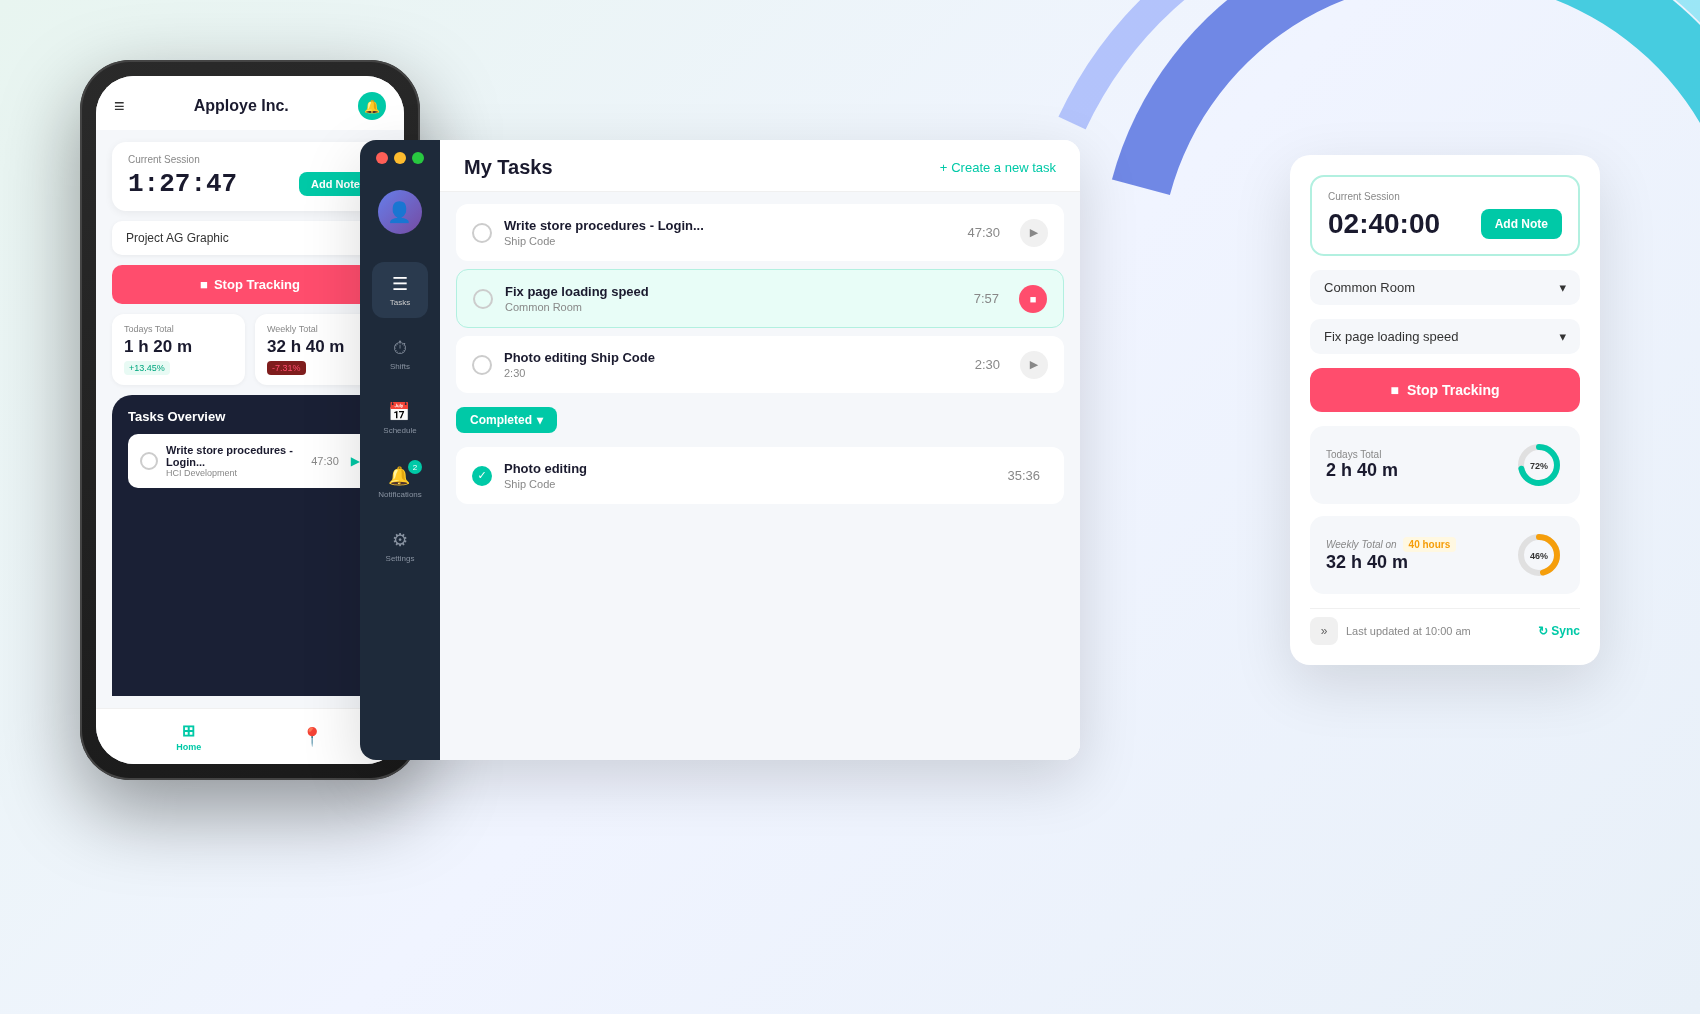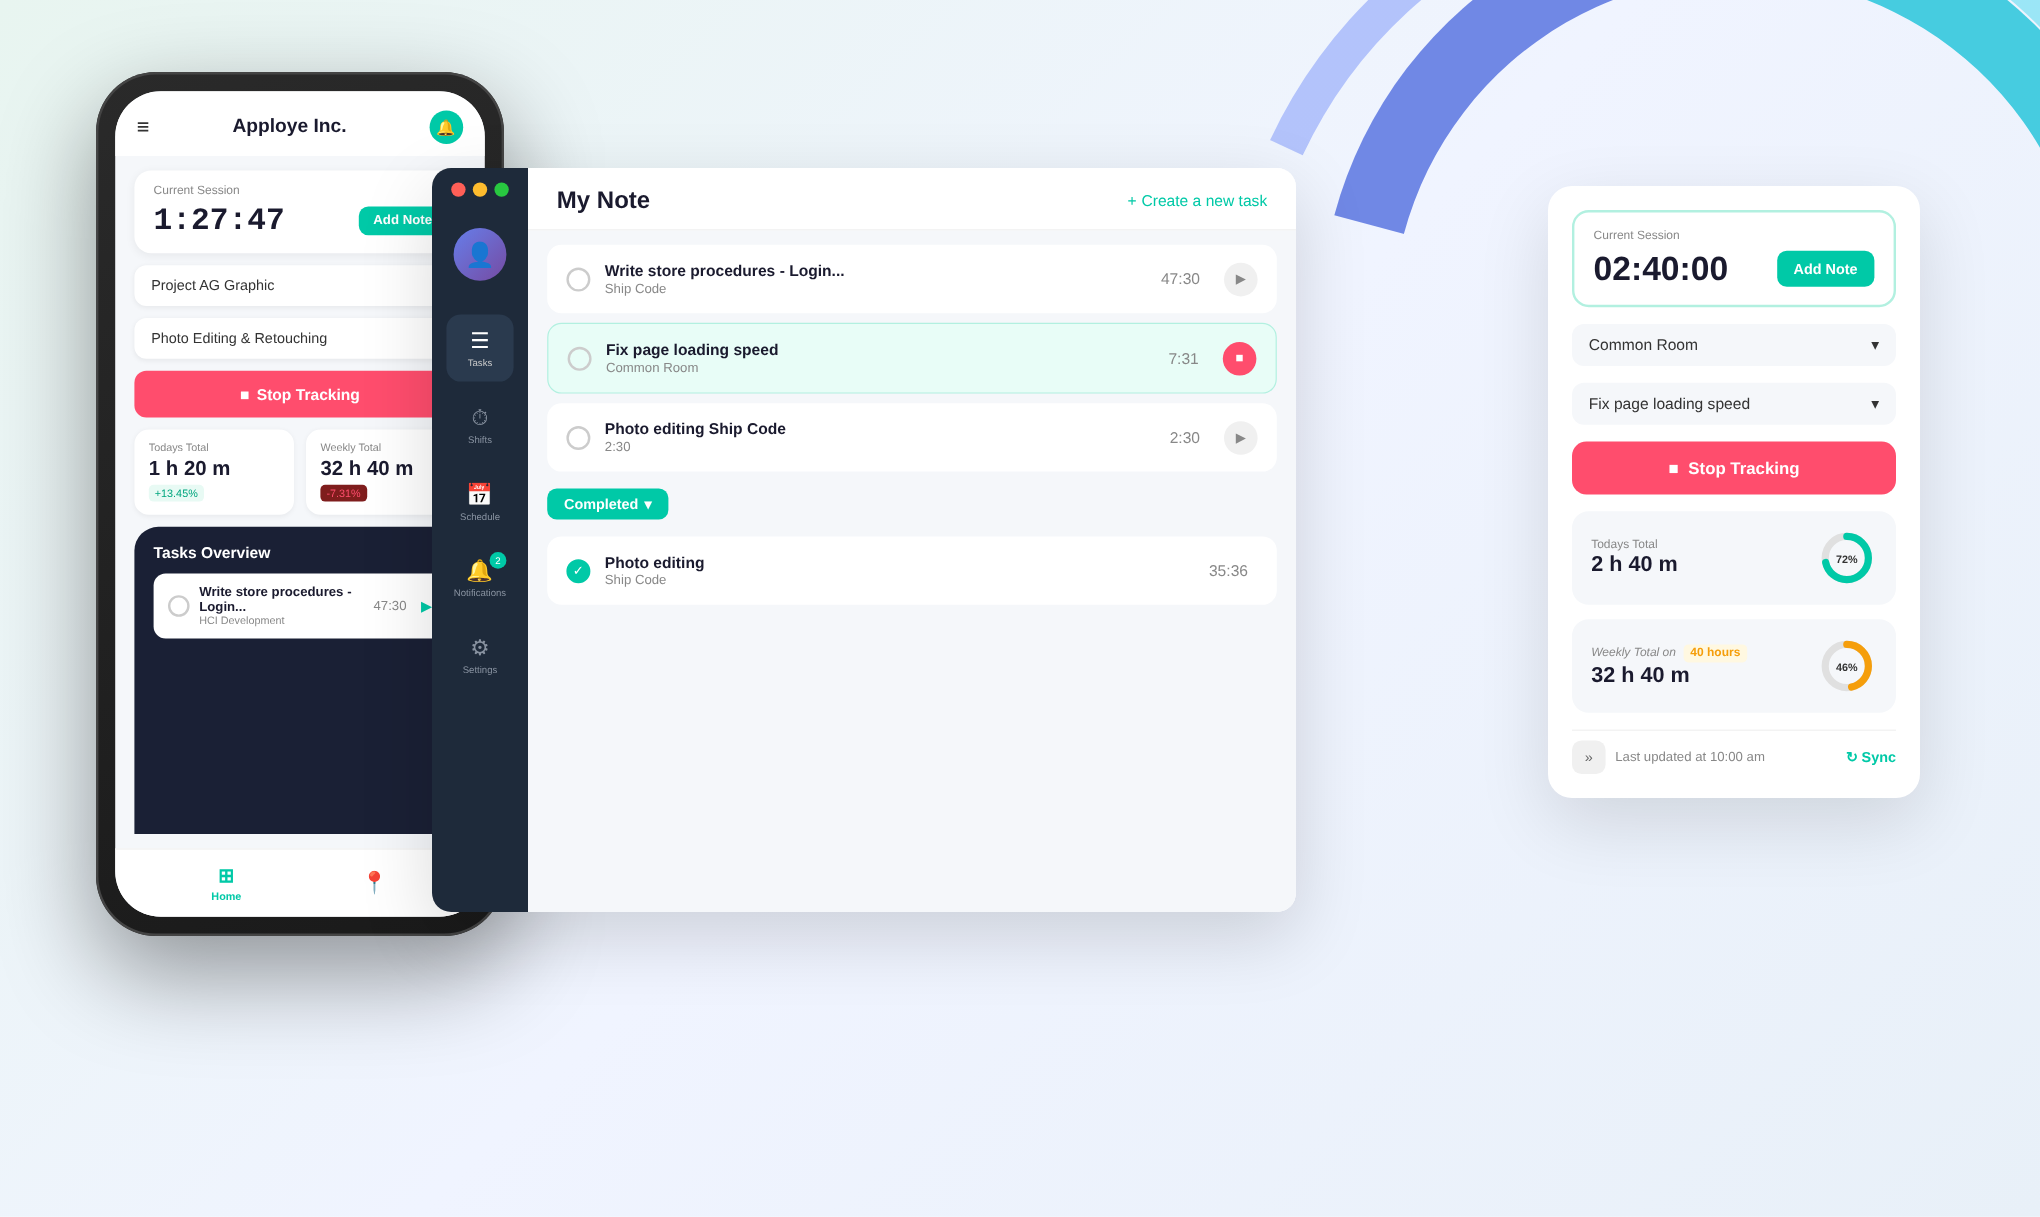--- a/index.html
+++ b/index.html
@@ -626,24 +626,20 @@
             <span class="session-time">1:27:47</span>
             <button class="add-note-btn-phone">Add Note</button>
           </div>
         </div>
 
         <div class="dropdown-phone">
           <span>Project AG Graphic</span>
           <span>▾</span>
         </div>
 
-        <div class="dropdown-phone">
-          <span>Photo Editing &amp; Retouching</span>
-          <span>▾</span>
-        </div>
 
         <button class="stop-btn-phone">
           <span>■</span>
           <span>Stop Tracking</span>
         </button>
 
         <div class="stats-row-phone">
           <div class="stat-card-phone">
             <div class="stat-label-phone">Todays Total</div>
             <div class="stat-value-phone">1 h 20 m</div>
@@ -712,21 +708,21 @@
       <span class="sidebar-label">Notifications</span>
     </div>
     <div class="sidebar-item-desktop">
       <span class="sidebar-icon">⚙</span>
       <span class="sidebar-label">Settings</span>
     </div>
   </div>
 
   <div class="app-main">
     <div class="app-main-header">
-      <span class="app-main-title">My Note</span>
+      <span class="app-main-title">My Tasks</span>
       <div class="create-task-link">
         <span>+</span>
         <span>Create a new task</span>
       </div>
     </div>
 
     <div class="tasks-list">
 
       <div class="task-item-desktop">
         <div class="task-check"></div>
@@ -737,21 +733,21 @@
         <span class="task-time">47:30</span>
         <div class="task-play-btn">▶</div>
       </div>
 
       <div class="task-item-desktop active-task">
         <div class="task-check"></div>
         <div class="task-info">
           <div class="task-name">Fix page loading speed</div>
           <div class="task-sub">Common Room</div>
         </div>
-        <span class="task-time">7:31</span>
+        <span class="task-time">7:57</span>
         <div class="task-play-btn recording">■</div>
       </div>
 
       <div class="task-item-desktop">
         <div class="task-check"></div>
         <div class="task-info">
           <div class="task-name">Photo editing Ship Code</div>
           <div class="task-sub">2:30</div>
         </div>
         <span class="task-time">2:30</span>

